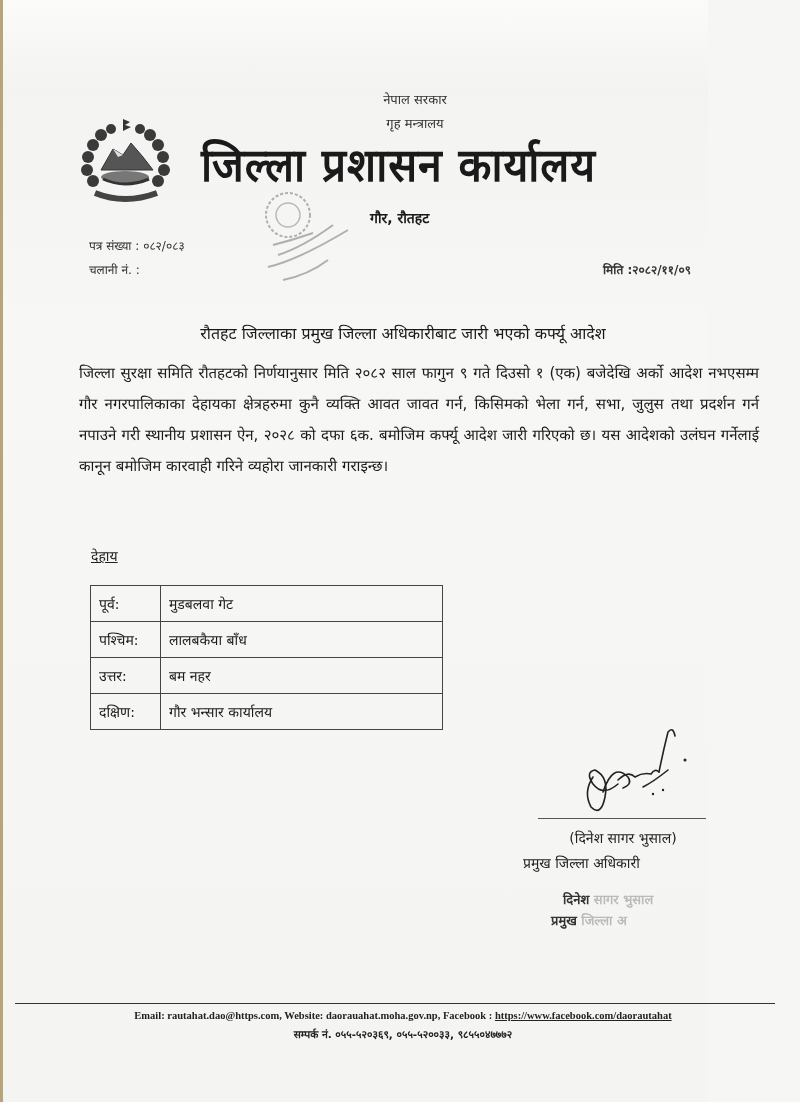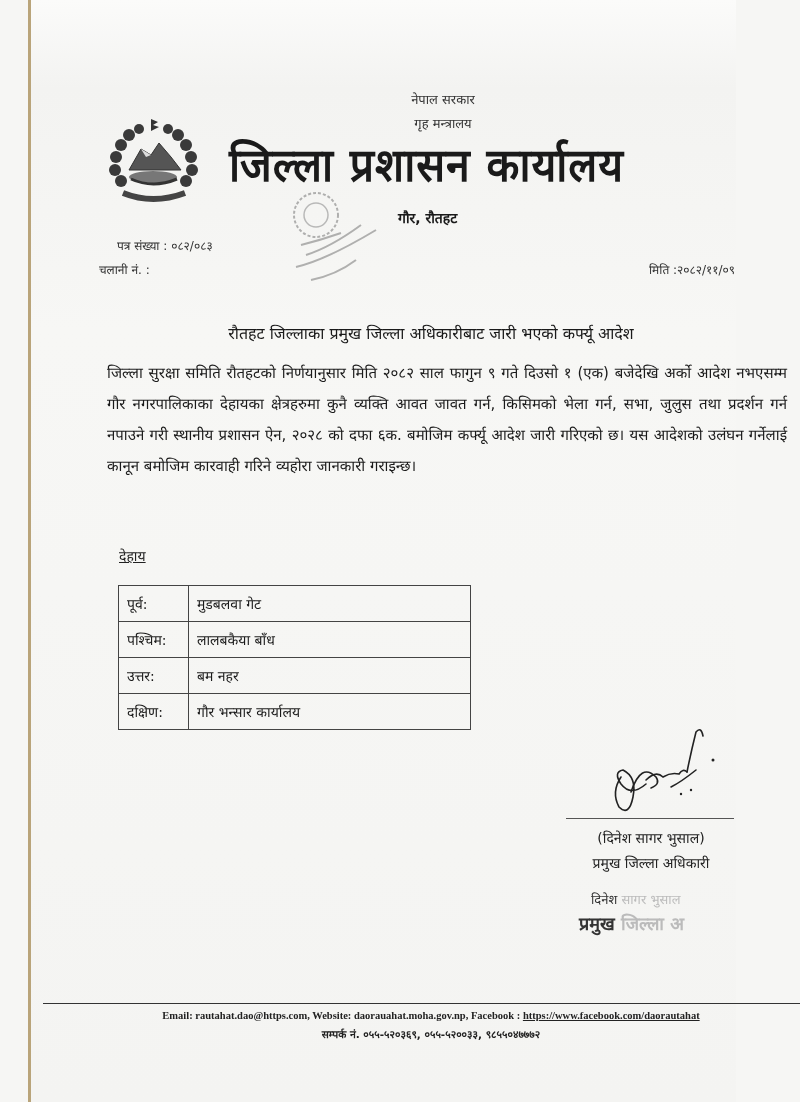--- a/index.html
+++ b/index.html
@@ -8,56 +8,55 @@
     background: #f6f6f4;
     font-family: "DejaVu Sans", sans-serif;
     color: #1c1c1c;
     position: relative;
   }
   .page {
     position: absolute; left: 0; top: 0; width: 708px; height: 1102px;
     background: linear-gradient(180deg, #fbfbfa 0%, #f3f3f1 8%, #f7f7f5 30%, #f4f4f2 100%);
     border-left: 3px solid #b9a47a;
     box-sizing: border-box;
-    margin-left: 28px;
   }
   .abs { position: absolute; }
   .gov { left: 0; width: 800px; text-align: center; font-size: 13px; color: #333; }
   .gov1 { top: 90px; left: 12px; }
   .gov2 { top: 114px; left: 12px; }
   .office-title {
     top: 132px; left: 198px; font-size: 46px; font-weight: bold;
     letter-spacing: 1px; color: #1a1a1a; white-space: nowrap;
     transform: scaleX(0.93); transform-origin: left top;
   }
   .location { top: 208px; left: 367px; font-size: 14px; font-weight: bold; color: #1a1a1a; }
   .emblem { left: 70px; top: 115px; width: 105px; height: 90px; }
   .stamp { left: 250px; top: 185px; width: 115px; height: 105px; opacity: 0.55; }
   .meta { font-size: 12px; color: #333; }
   .patra { left: 86px; top: 237px; }
-  .chalani { left: 68px; top: 261px; }
-  .miti { left: 618px; top: 261px; }
+  .chalani { left: 86px; top: 261px; }
+  .miti { left: 600px; top: 261px; font-weight: bold; }
   .subject { top: 322px; left: 0; width: 800px; text-align: center; font-size: 16px; color: #1a1a1a; }
   .body-text {
     left: 76px; top: 358px; width: 680px; font-size: 15px; line-height: 31px;
     text-align: justify; color: #1a1a1a;
   }
   .dehay { left: 88px; top: 546px; font-size: 14px; text-decoration: underline; color: #222; }
   table.bounds {
     position: absolute; left: 87px; top: 585px; width: 353px;
     border-collapse: collapse; font-size: 14px; color: #1a1a1a;
   }
   table.bounds td { border: 1.5px solid #444; height: 36px; padding: 0 8px; box-sizing: border-box; }
   table.bounds td.dir { width: 70px; }
   .sig-svg { left: 570px; top: 722px; width: 125px; height: 100px; }
   .sig-line { left: 535px; top: 818px; width: 168px; height: 0; border-top: 1px solid #555; }
   .sig-name { left: 535px; top: 828px; width: 170px; text-align: center; font-size: 14px; color: #222; }
-  .sig-post { left: 520px; top: 853px; width: 200px; text-align: center; font-size: 14px; color: #222; }
-  .stamp-name { left: 560px; top: 890px; font-size: 13px; font-weight: normal; color: #333; }
-  .stamp-post { left: 548px; top: 911px; font-size: 18px; font-weight: bold; color: #333; }
+  .sig-post { left: 520px; top: 853px; width: 200px; font-size: 14px; color: #222; }
+  .stamp-name { left: 560px; top: 890px; font-size: 13px; font-weight: bold; color: #333; }
+  .stamp-post { left: 548px; top: 911px; font-size: 13px; font-weight: bold; color: #333; }
   .stamp-name .faded, .stamp-post .faded { color: #bbb; }
   .footer-line { left: 12px; top: 1003px; width: 760px; border-top: 1.5px solid #333; }
   .footer1 {
     left: 0; top: 1010px; width: 800px; text-align: center;
     font-family: "Liberation Serif", serif; font-weight: bold; font-size: 10.5px; color: #222;
   }
   .footer1 .fb-link { text-decoration: underline; text-align: center; }
   .footer2 { left: 0; top: 1027px; width: 800px; text-align: center; font-size: 10.5px; font-weight: bold; color: #222; }
 </style>
 </head>

